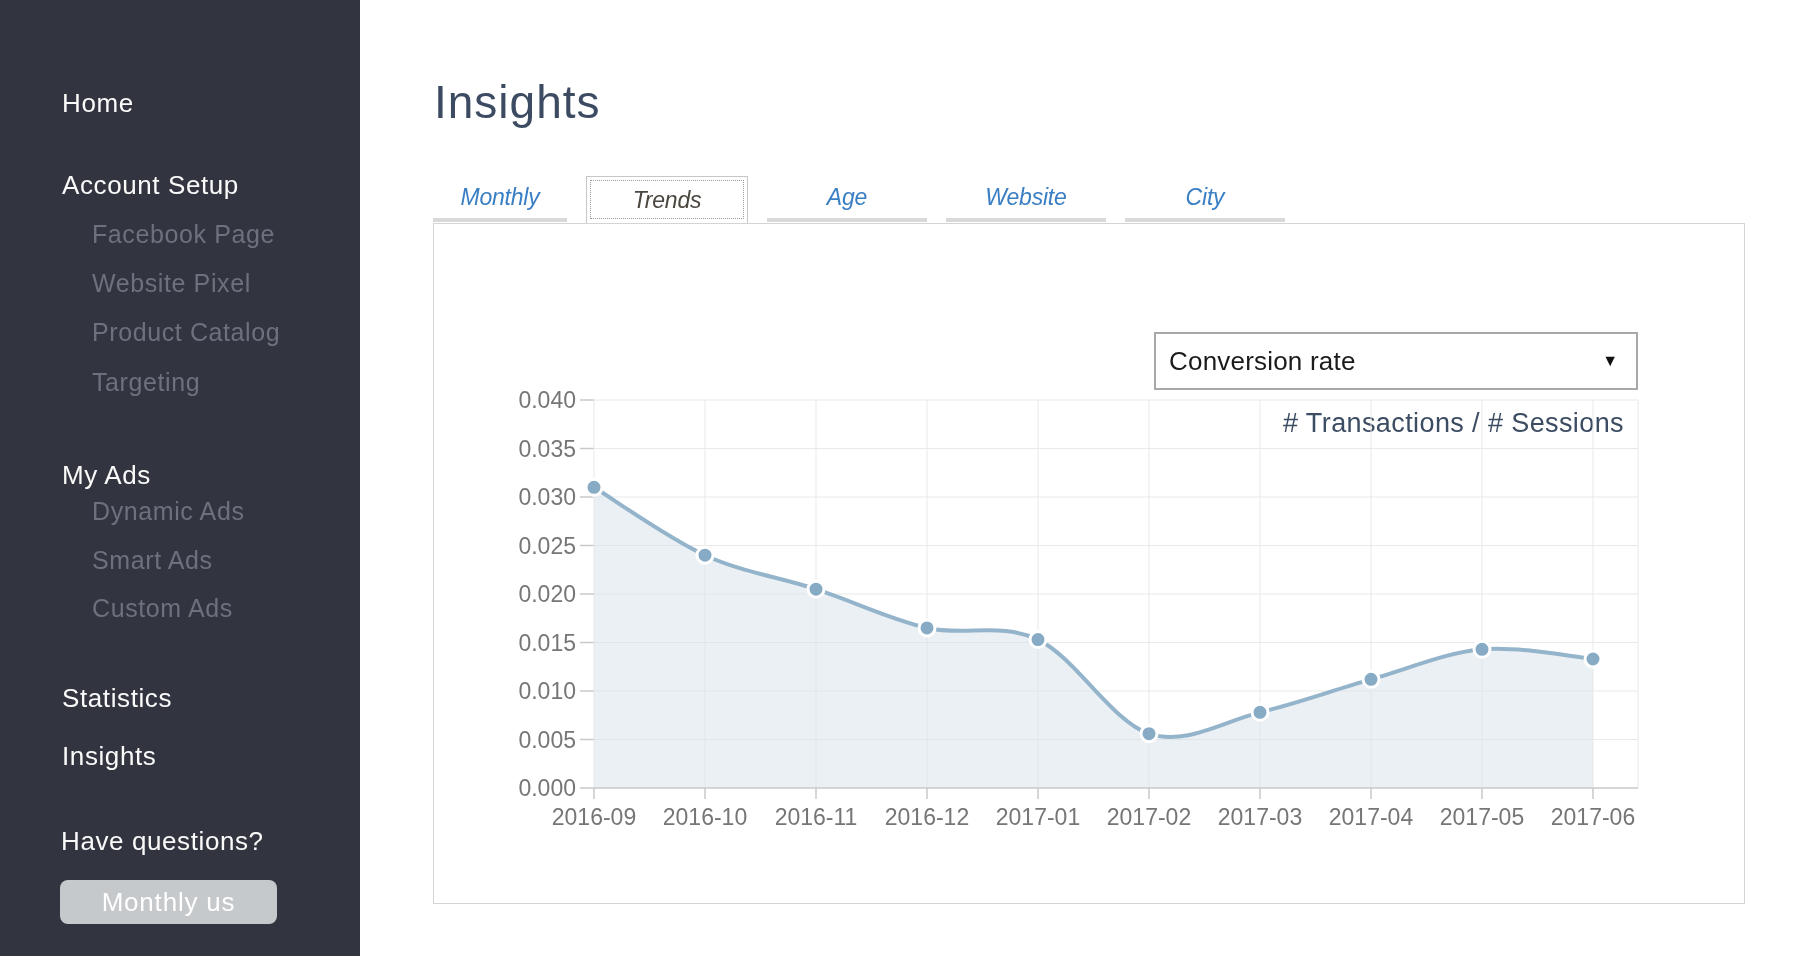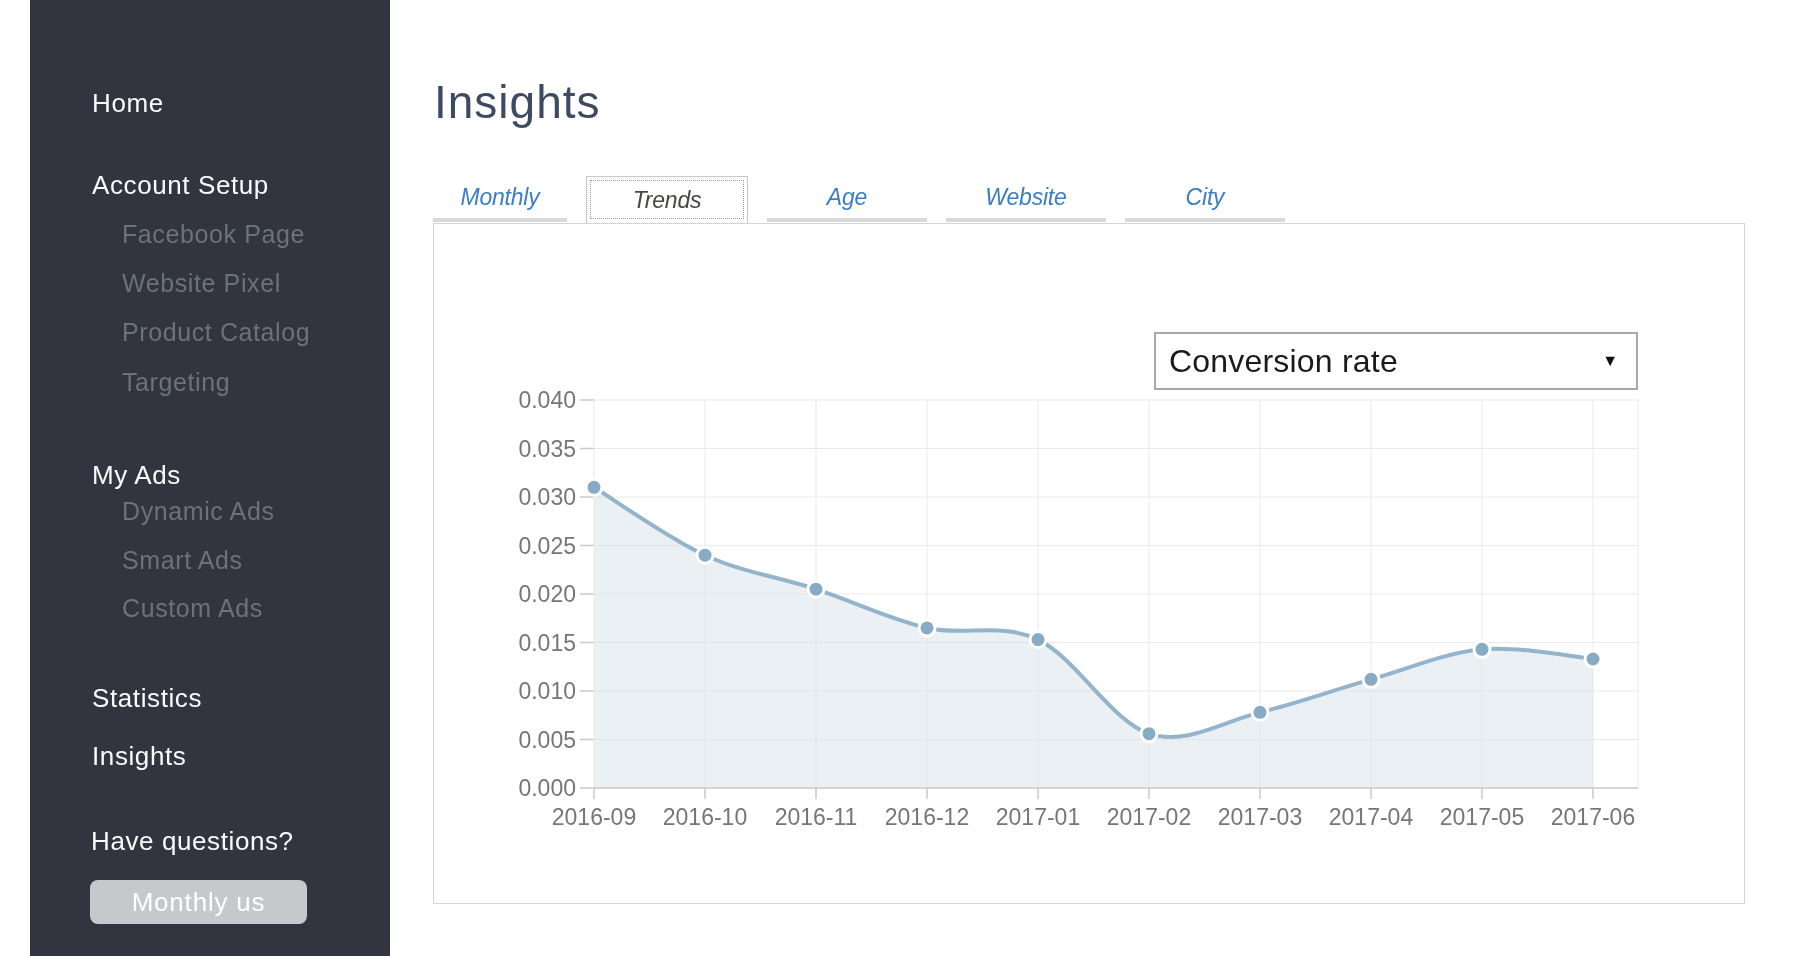--- a/index.html
+++ b/index.html
@@ -6,21 +6,20 @@
   body{
     width:1810px;height:956px;position:relative;overflow:hidden;
     background:#ffffff;
     font-family:"Liberation Sans", sans-serif;
     -webkit-font-smoothing:antialiased;
   }
   
   .sidebar{
     position:absolute;left:0;top:0;width:360px;height:956px;
     background:#32353f;
-    margin-left:30px;
   }
   .side-item{
     position:absolute;left:62px;color:#fafafa;font-size:26px;
     letter-spacing:0.6px;cursor:pointer;white-space:nowrap;line-height:1.15;
   }
   .side-item.sub{
     left:92px;color:#6d717d;font-size:25px;
   }
   .help-heading{
     position:absolute;left:61px;top:826px;color:#fafafa;font-size:26px;letter-spacing:0.6px;
@@ -59,21 +58,21 @@
   .card{
     position:absolute;left:433px;top:223px;width:1312px;height:681px;
     background:#ffffff;border:1px solid #d4d4d4;box-sizing:border-box;z-index:1;
   }
   .metric-select{
     position:absolute;left:720px;top:108px;width:484px;height:58px;
     border:2px solid #a8a8a8;background:#ffffff;box-sizing:border-box;
     display:flex;align-items:center;cursor:pointer;
   }
   .metric-select .value{
-    padding-left:13px;font-size:32px;color:#1b1b1b;letter-spacing:0.2px;flex:1;
+    padding-left:13px;font-size:26px;color:#1b1b1b;letter-spacing:0.2px;flex:1;
   }
   .metric-select .arrow{
     font-size:16px;color:#111111;padding-right:18px;
   }
   .metric-formula{
     position:absolute;right:120px;top:184px;
     font-size:27px;color:#3c4c62;letter-spacing:0.4px;
   }
   .chart-svg{
     position:absolute;left:0;top:0;width:1310px;height:679px;
@@ -108,20 +107,21 @@
   <li class="tab">Age</li>
   <li class="tab">Website</li>
   <li class="tab">City</li>
 </ul>
 
 <section class="card">
   <div class="metric-select" role="combobox">
     <span class="value">Conversion rate</span>
     <span class="arrow">▼</span>
   </div>
+  <div class="metric-formula"># Transactions / # Sessions</div>
   <svg class="chart-svg" viewBox="0 0 1310 679">
       <line x1="146" y1="564" x2="160" y2="564" stroke="#c9c9c9" stroke-width="1.5"></line>
       <text x="142" y="572" text-anchor="end" font-size="23" fill="#767676">0.000</text>
       <line x1="160" y1="515.5" x2="1204" y2="515.5" stroke="#e9e9e9" stroke-width="1"></line>
       <line x1="146" y1="515.5" x2="160" y2="515.5" stroke="#c9c9c9" stroke-width="1.5"></line>
       <text x="142" y="523.5" text-anchor="end" font-size="23" fill="#767676">0.005</text>
       <line x1="160" y1="467" x2="1204" y2="467" stroke="#e9e9e9" stroke-width="1"></line>
       <line x1="146" y1="467" x2="160" y2="467" stroke="#c9c9c9" stroke-width="1.5"></line>
       <text x="142" y="475" text-anchor="end" font-size="23" fill="#767676">0.010</text>
       <line x1="160" y1="418.5" x2="1204" y2="418.5" stroke="#e9e9e9" stroke-width="1"></line>

